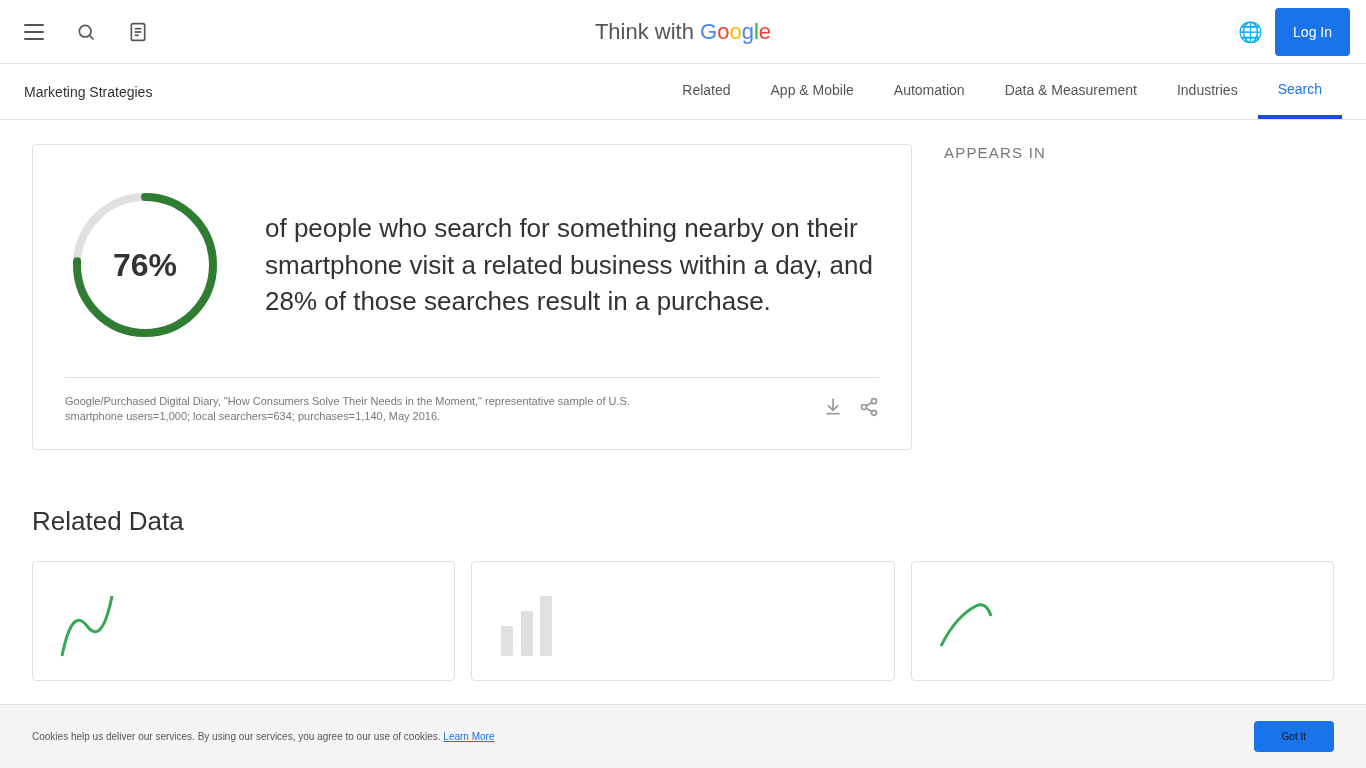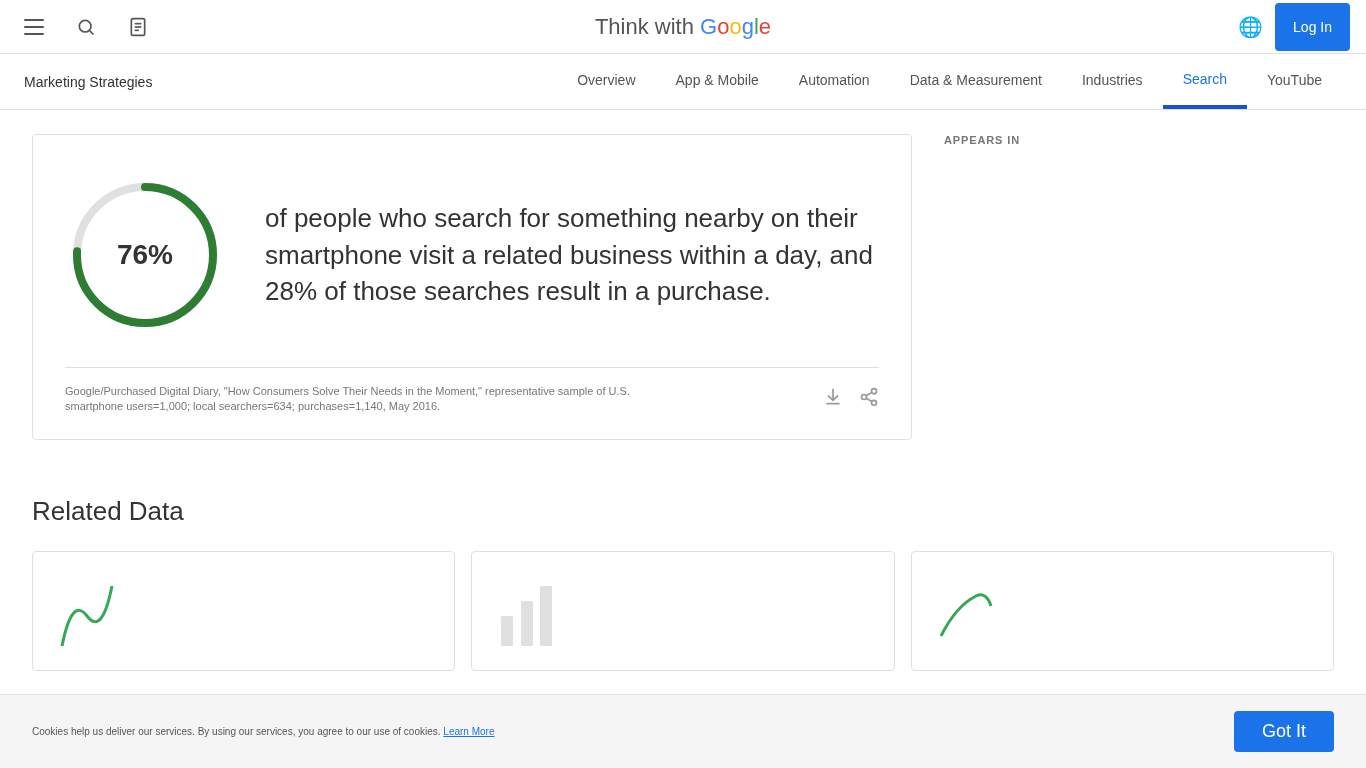--- a/index.html
+++ b/index.html
@@ -4,21 +4,21 @@
   <style>
     * { margin: 0; padding: 0; box-sizing: border-box; }
     body { font-family: 'Arial', sans-serif; background: #fff; color: #333; overflow-x: hidden; }
 
     
     .top-nav {
       display: flex;
       align-items: center;
       justify-content: space-between;
       padding: 0 16px;
-      height: 54px;
+      height: 64px;
       border-bottom: 1px solid #e0e0e0;
       position: relative;
       gap: 32px;
     }
     .top-nav-left {
       display: flex;
       align-items: center;
       gap: 16px;
     }
     .top-nav-center {
@@ -139,21 +139,21 @@
       flex-shrink: 0;
     }
     .circle-chart svg {
       transform: rotate(-90deg);
     }
     .circle-label {
       position: absolute;
       top: 50%;
       left: 50%;
       transform: translate(-50%, -50%);
-      font-size: 28px;
+      font-size: 32px;
       font-weight: 700;
       color: #333;
       text-align: right;
     }
 
     .stat-text {
       font-size: 26px;
       color: #333;
       line-height: 1.4;
       font-weight: 400;
@@ -184,22 +184,22 @@
       color: #999;
       font-size: 18px;
     }
 
     
     .appears-in-section {
       margin-left: 32px;
       max-width: 380px;
     }
     .appears-in-label {
-      font-size: 11px;
-      font-weight: 700;
+      font-size: 15px;
+      font-weight: 400;
       color: #777;
       letter-spacing: 0.08em;
       text-transform: uppercase;
       margin-bottom: 12px;
     }
     .appears-in-link {
       color: #1a73e8;
       font-size: 14px;
       line-height: 1.5;
       cursor: pointer;
@@ -268,25 +268,25 @@
       font-size: 10px;
       color: #555;
     }
     .cookie-link {
       color: #1a73e8;
       cursor: pointer;
       text-decoration: underline;
     }
     .got-it-btn {
       background: #1a73e8;
-      color: #ffffff;
+      color: #0f172a;
       border: none;
       border-radius: 4px;
       padding: 10px 28px;
-      font-size: 18px;
+      font-size: 10px;
       font-weight: 500;
       cursor: pointer;
       white-space: nowrap;
       margin-left: 32px;
     }
 
     
     .hamburger {
       display: flex;
       flex-direction: column;
@@ -338,27 +338,26 @@
 
   <div class="top-nav-right">
     <span class="globe-icon">🌐</span>
     <button class="login-btn">Log In</button>
   </div>
 </nav>
 
 <nav class="sec-nav">
   <span class="sec-nav-brand">Marketing Strategies</span>
   <div class="sec-nav-links">
-    <a class="sec-nav-link">Overview</a>
+    <a class="sec-nav-link">Related</a>
     <a class="sec-nav-link">App &amp; Mobile</a>
     <a class="sec-nav-link">Automation</a>
     <a class="sec-nav-link">Data &amp; Measurement</a>
     <a class="sec-nav-link">Industries</a>
     <a class="sec-nav-link active">Search</a>
-    <a class="sec-nav-link">YouTube</a>
   </div>
 </nav>
 
 <div class="main-content">
   <div class="content-row">
 
     <div class="stat-card">
       <div class="stat-card-top">
 
         <div class="circle-chart">

